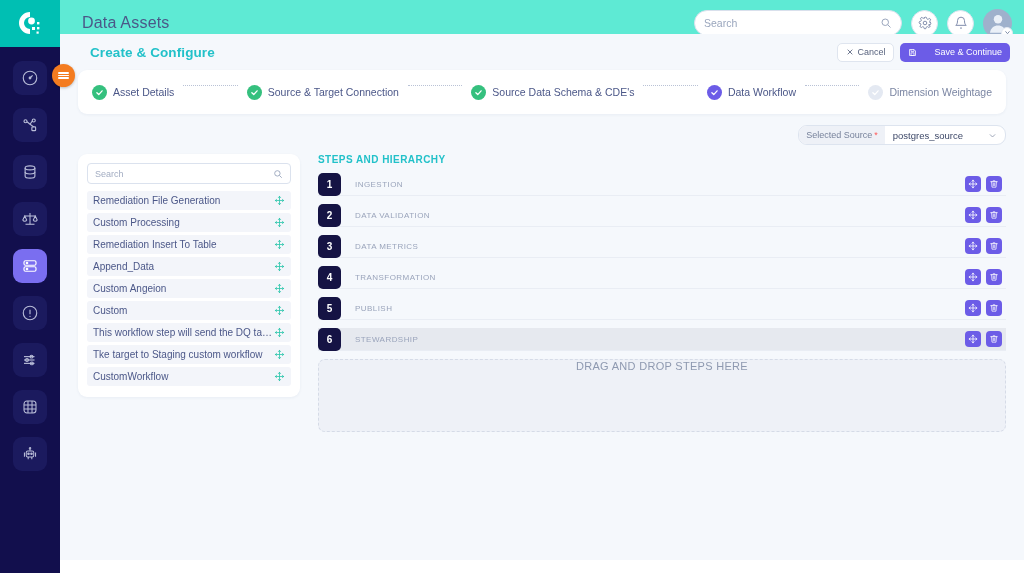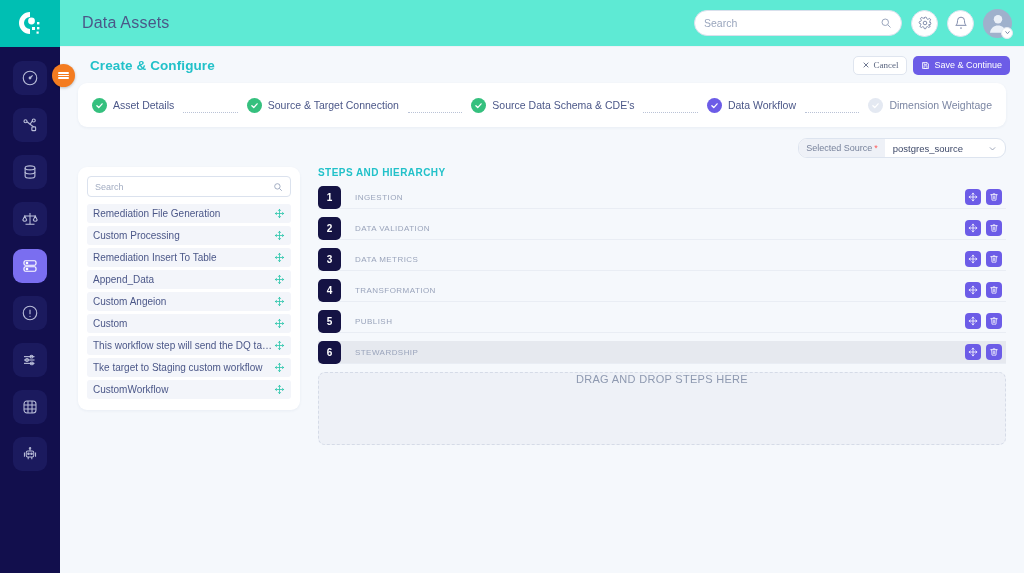--- a/index.html
+++ b/index.html
@@ -65,49 +65,49 @@
     display: flex; align-items: center; justify-content: center; overflow: hidden;
   }
   .avatar-caret {
     position: absolute; right: -1px; bottom: -1px; width: 12px; height: 12px;
     border-radius: 50%; background: #fff; border: 1px solid #e2e8f1;
     display:flex; align-items:center; justify-content:center;
   }
 
   
   .content {
-    position: absolute; left: 60px; top: 47px; width: 964px; height: 526px;
+    position: absolute; left: 60px; top: 34px; width: 964px; height: 526px;
     background: #f5f8fc; overflow: hidden;
   }
 
   .subheader {
     height: 36px; display: flex; align-items: center; padding: 0 14px 0 30px;
   }
   .subheader-title { font-size: 13.5px; color: #22c1c9; font-weight: bold; letter-spacing:.1px;}
   .subheader-actions { margin-left: auto; display: flex; align-items: center; gap: 6px; }
   .btn-cancel {
     height: 19px; padding: 0 8px; border-radius: 5px; background: #fff;
     border: 1px solid #dfe5ef; font-size: 9px; color: #59647f;
     display: flex; align-items: center; gap: 3px; cursor: pointer;
-    font-family: Liberation Serif, serif;
+    font-family: Liberation Sans, sans-serif;
   }
   .btn-save {
     height: 19px; padding: 0 8px; border-radius: 5px; background: #6c5ce7;
     border: none; font-size: 9px; color: #fff;
-    display: flex; align-items: center; gap: 4px; cursor: pointer;
+    display: flex; align-items: center; gap: 17px; cursor: pointer;
     font-family: "Liberation Sans", sans-serif;
   }
 
   
   .stepper-card {
     margin: 0 18px; background: #fff; border-radius: 9px; height: 44px;
     display: flex; align-items: center; padding: 0 14px;
     box-shadow: 0 1px 3px rgba(40,60,120,.06);
   }
-  .stepper { display: flex; align-items: flex-end; width: 100%; gap: 7px; }
+  .stepper { display: flex; align-items: flex-start; width: 100%; gap: 7px; }
   .step { display: flex; align-items: center; flex: 0 0 auto; }
   .step-check {
     width: 15px; height: 15px; border-radius: 50%; display:flex;
     align-items:center; justify-content:center; flex: 0 0 auto;
   }
   .step-check.done { background: #35c07e; }
   .step-check.current { background: #6c5ce7; }
   .step-check.todo { background: #e4e9f2; }
   .step-label { font-size: 10.5px; color: #4b5788; margin-left: 6px; white-space: nowrap; }
   .step-label.todo { color: #7b86a3; }

